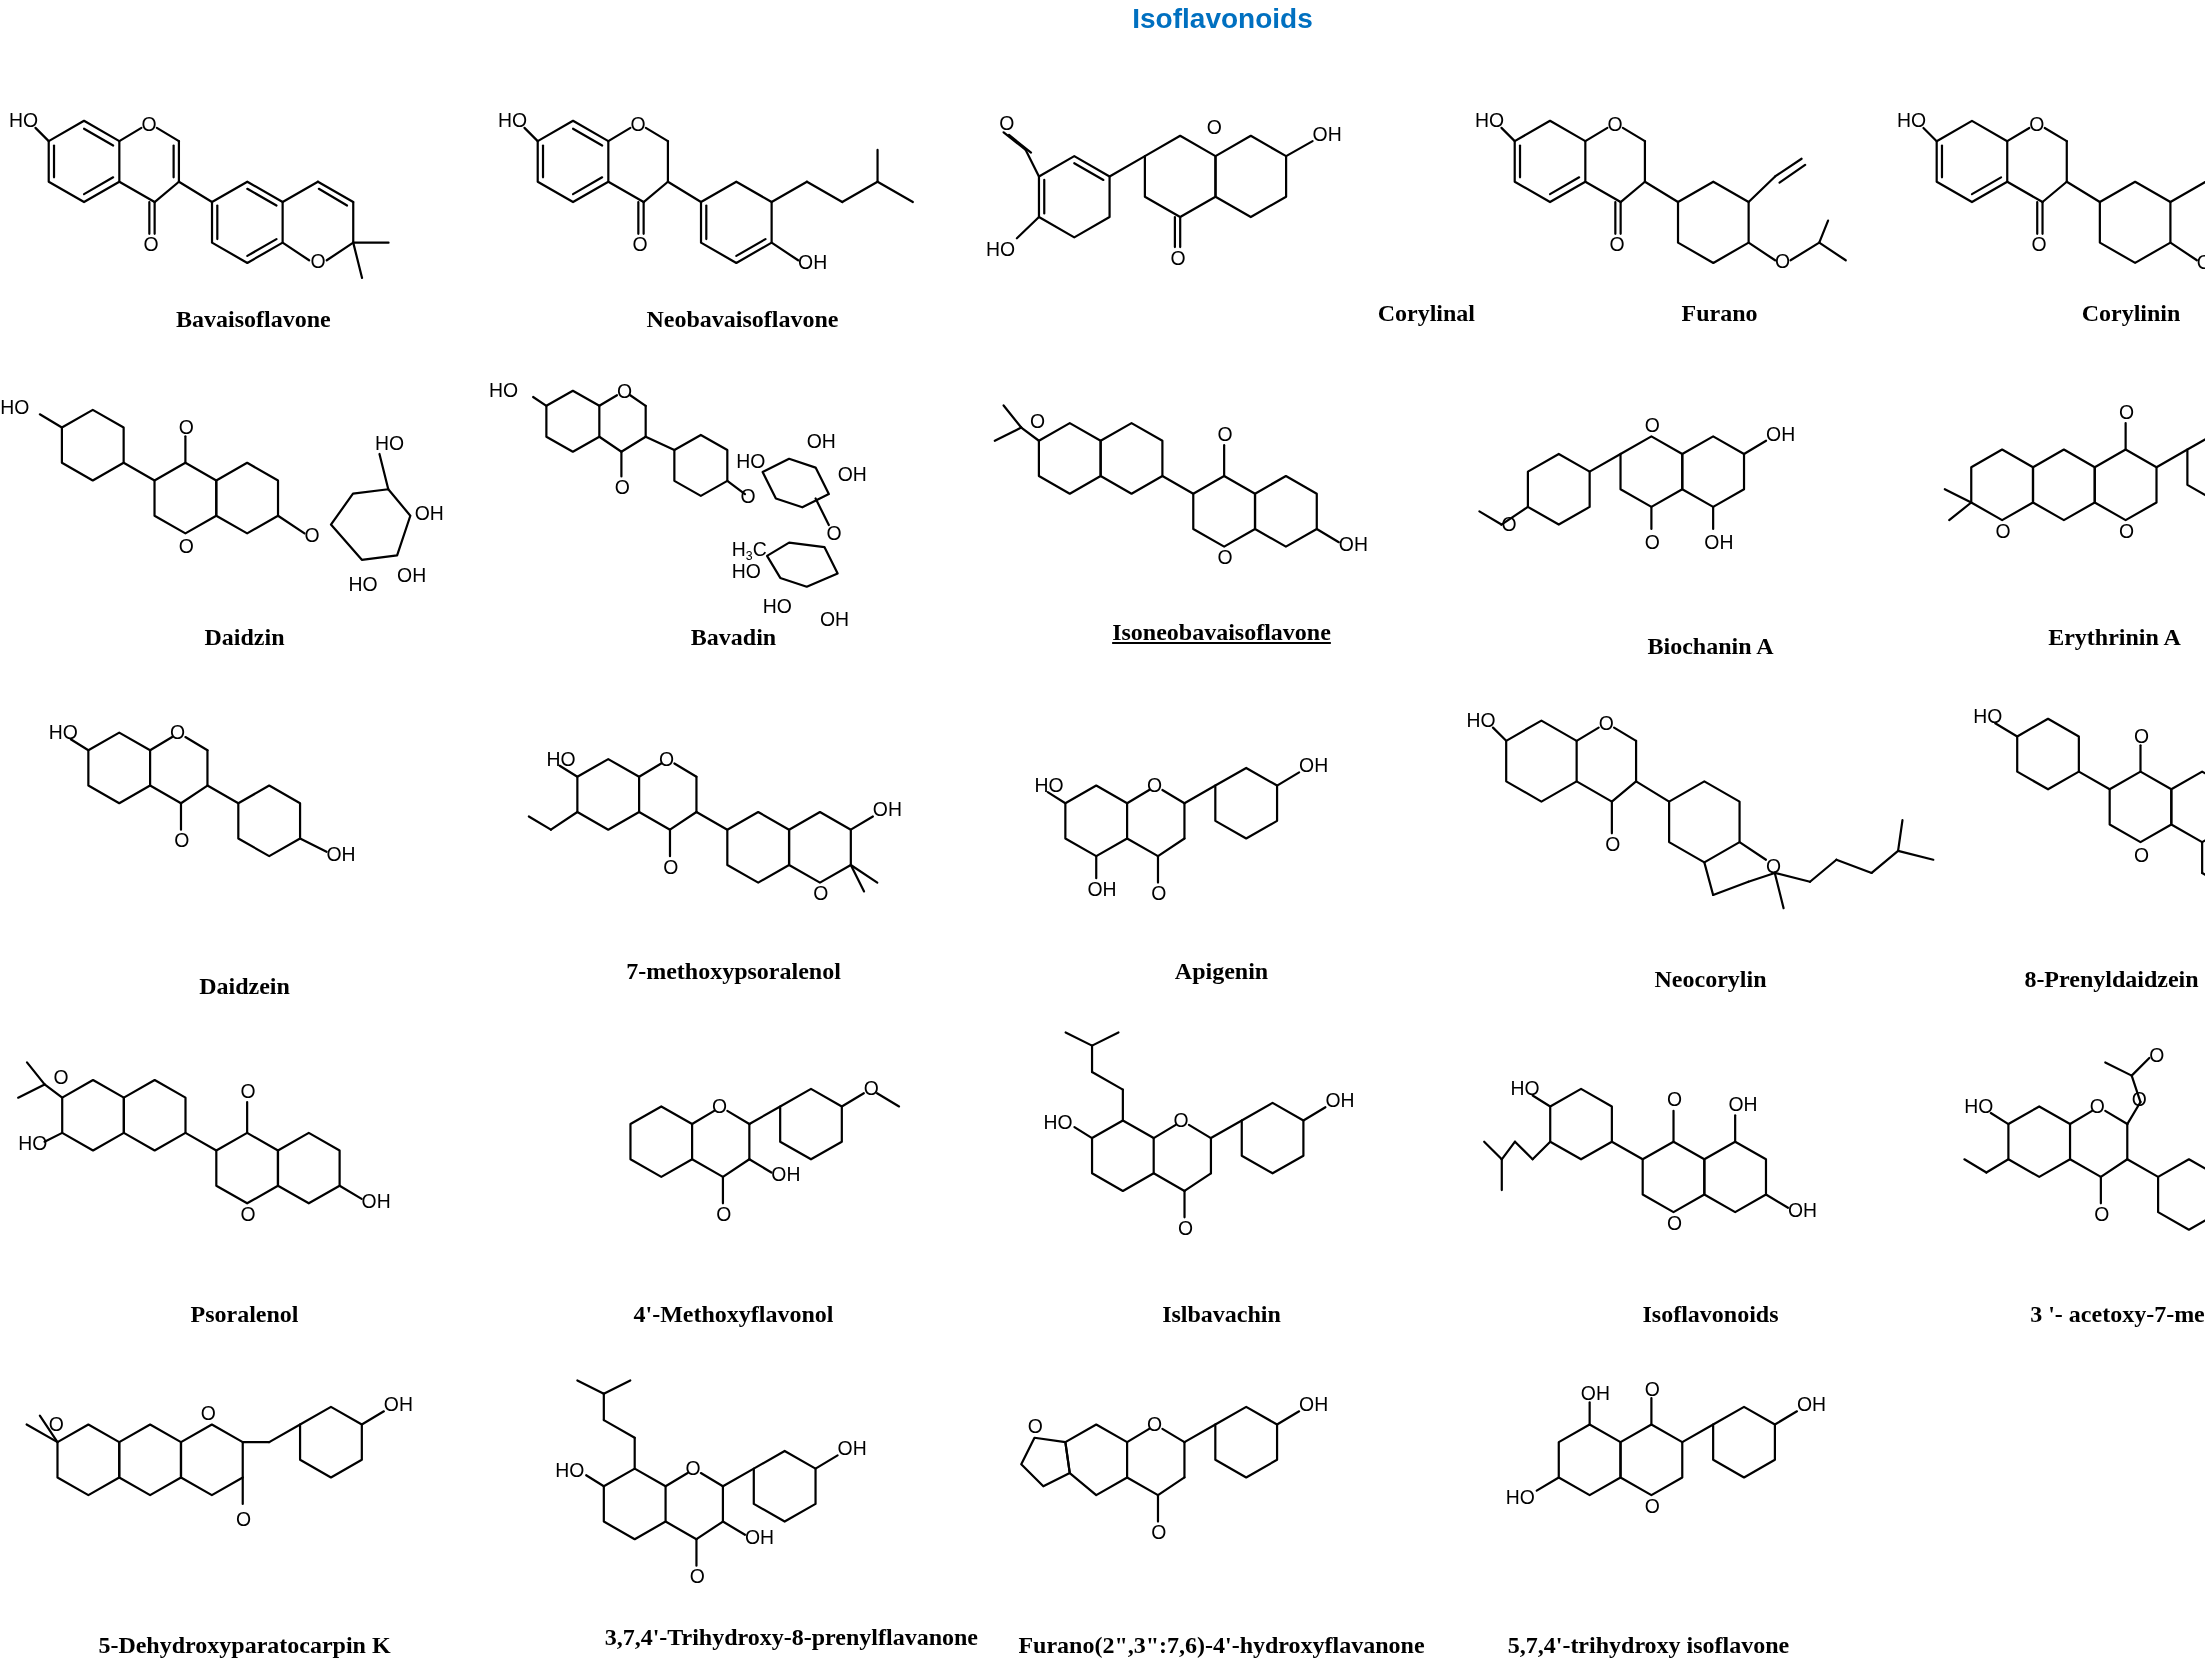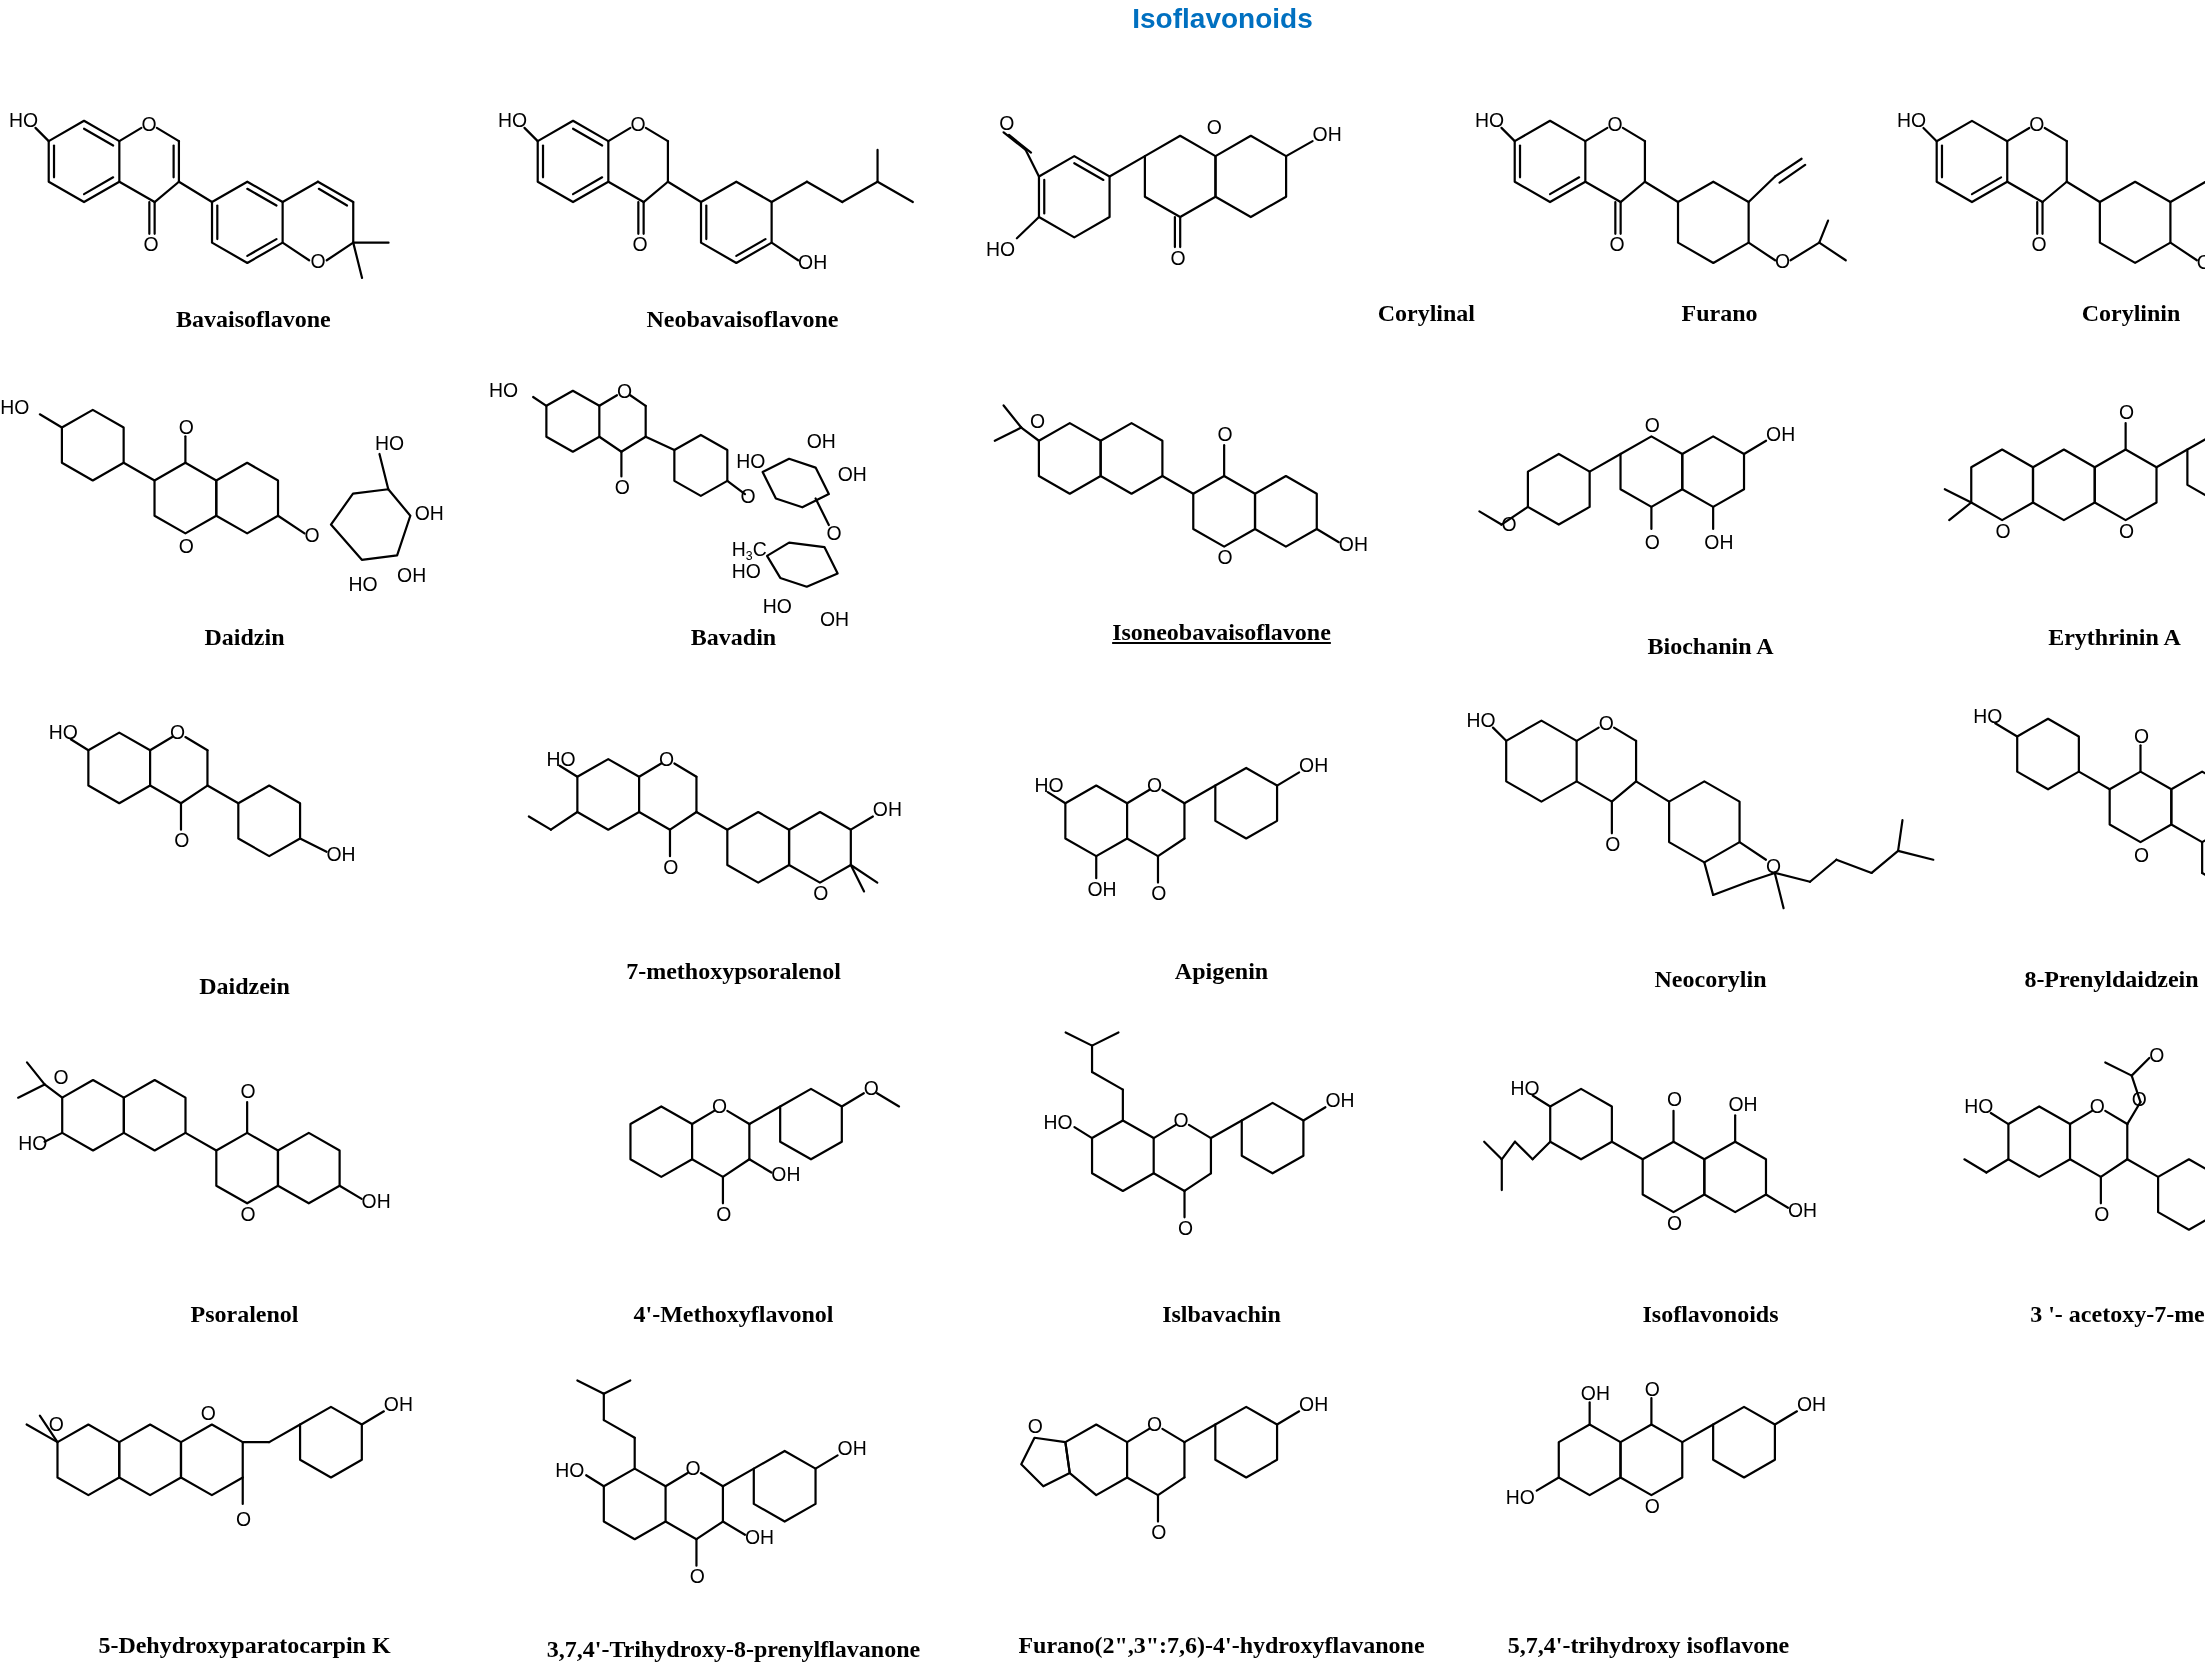--- a/index.html
+++ b/index.html
@@ -574,21 +574,21 @@
       <line x1="530" y1="330" x2="580" y2="360"></line>
     <line x1="530" y1="250" x2="600" y2="210"></line>
     <polygon points="600,210 670,170 740,210 740,290 670,330 600,290"></polygon>
     <line x1="740" y1="210" x2="790" y2="180"></line>
     <text x="150" y="230">HO</text>
       <text x="445" y="225">O</text>
       <text x="455" y="470">O</text>
       <text x="580" y="380">OH</text>
       <text x="790" y="180">OH</text>
   </svg>
-  <div class="name" style="top:260px;">3,7,4'-Trihydroxy-8-prenylflavanone</div>
+  <div class="name" style="top:248px;text-align:right;">3,7,4'-Trihydroxy-8-prenylflavanone</div>
 </div>
 
 <div class="card" style="left:977px;top:1376px;height:287px;">
   <svg width="489" height="247" viewBox="0 0 1108 560">
     <polygon points="100,200 130,140 200,150 210,220 150,250"></polygon>
     <polygon points="200,150 270,110 340,150 340,230 270,270 210,220"></polygon>
     <line x1="340" y1="150" x2="390" y2="120"></line>
       <line x1="420" y1="120" x2="470" y2="150"></line>
       <line x1="470" y1="150" x2="470" y2="230"></line>
     <line x1="470" y1="230" x2="410" y2="270"></line>

